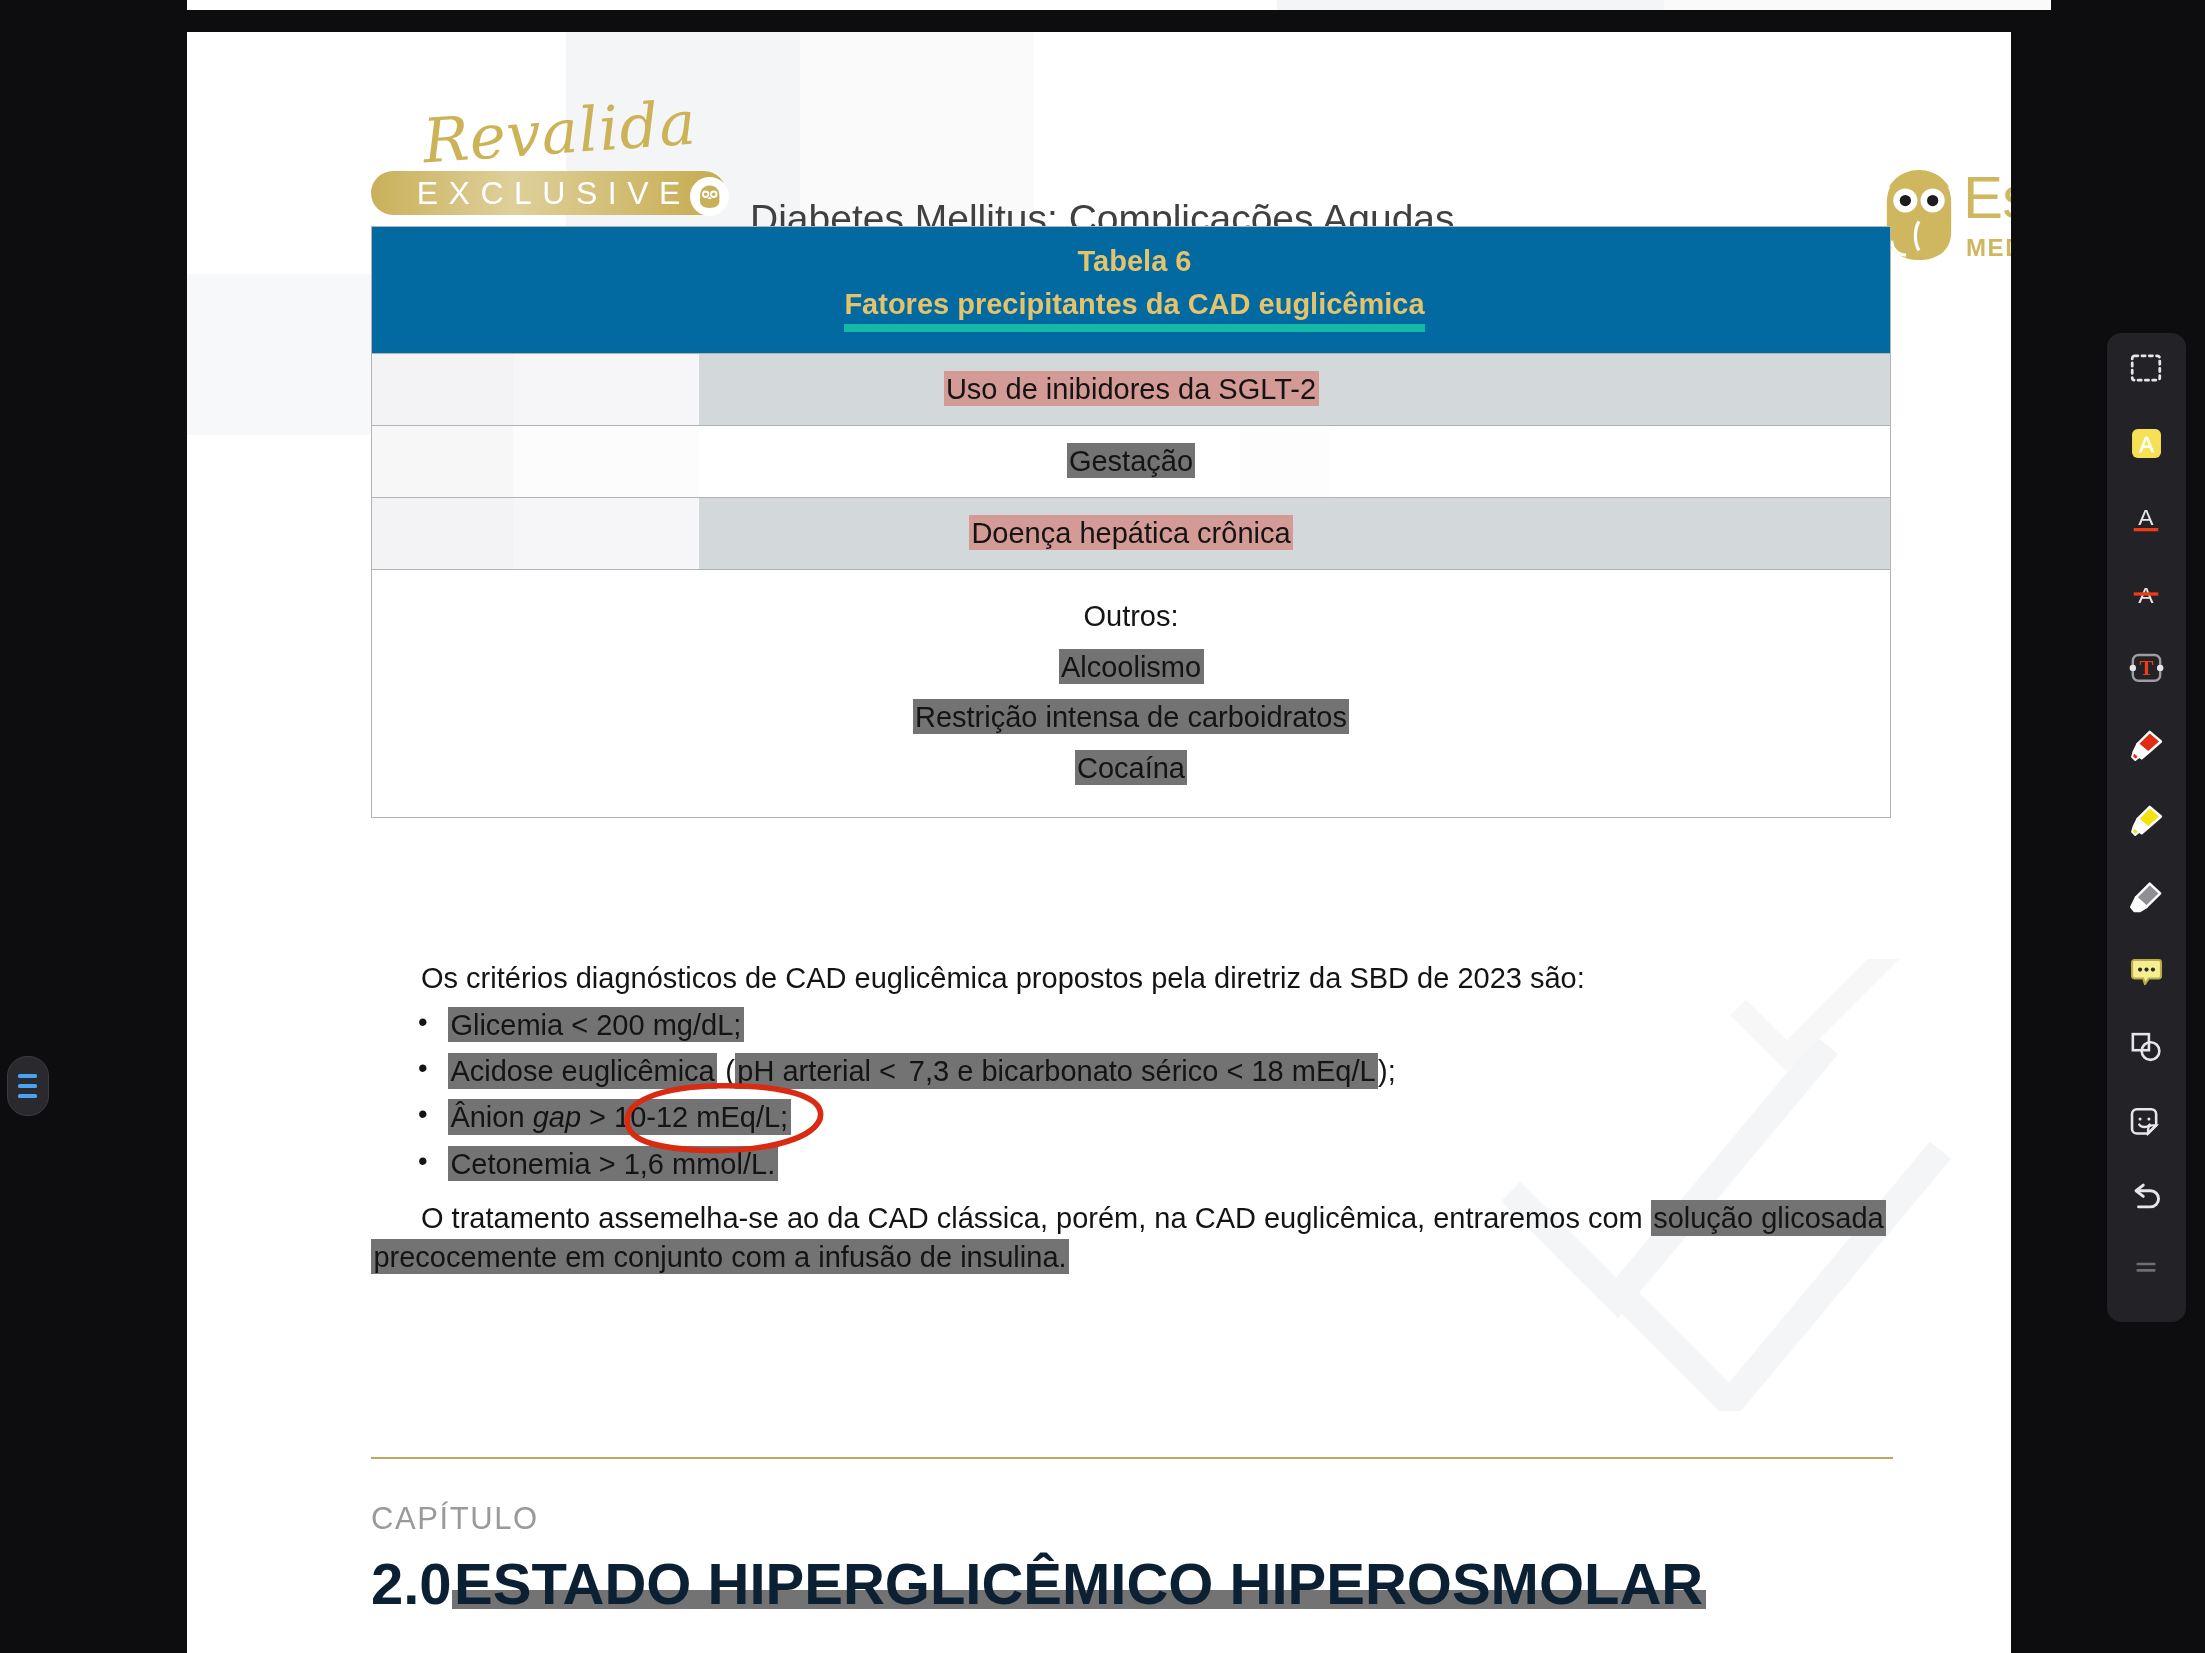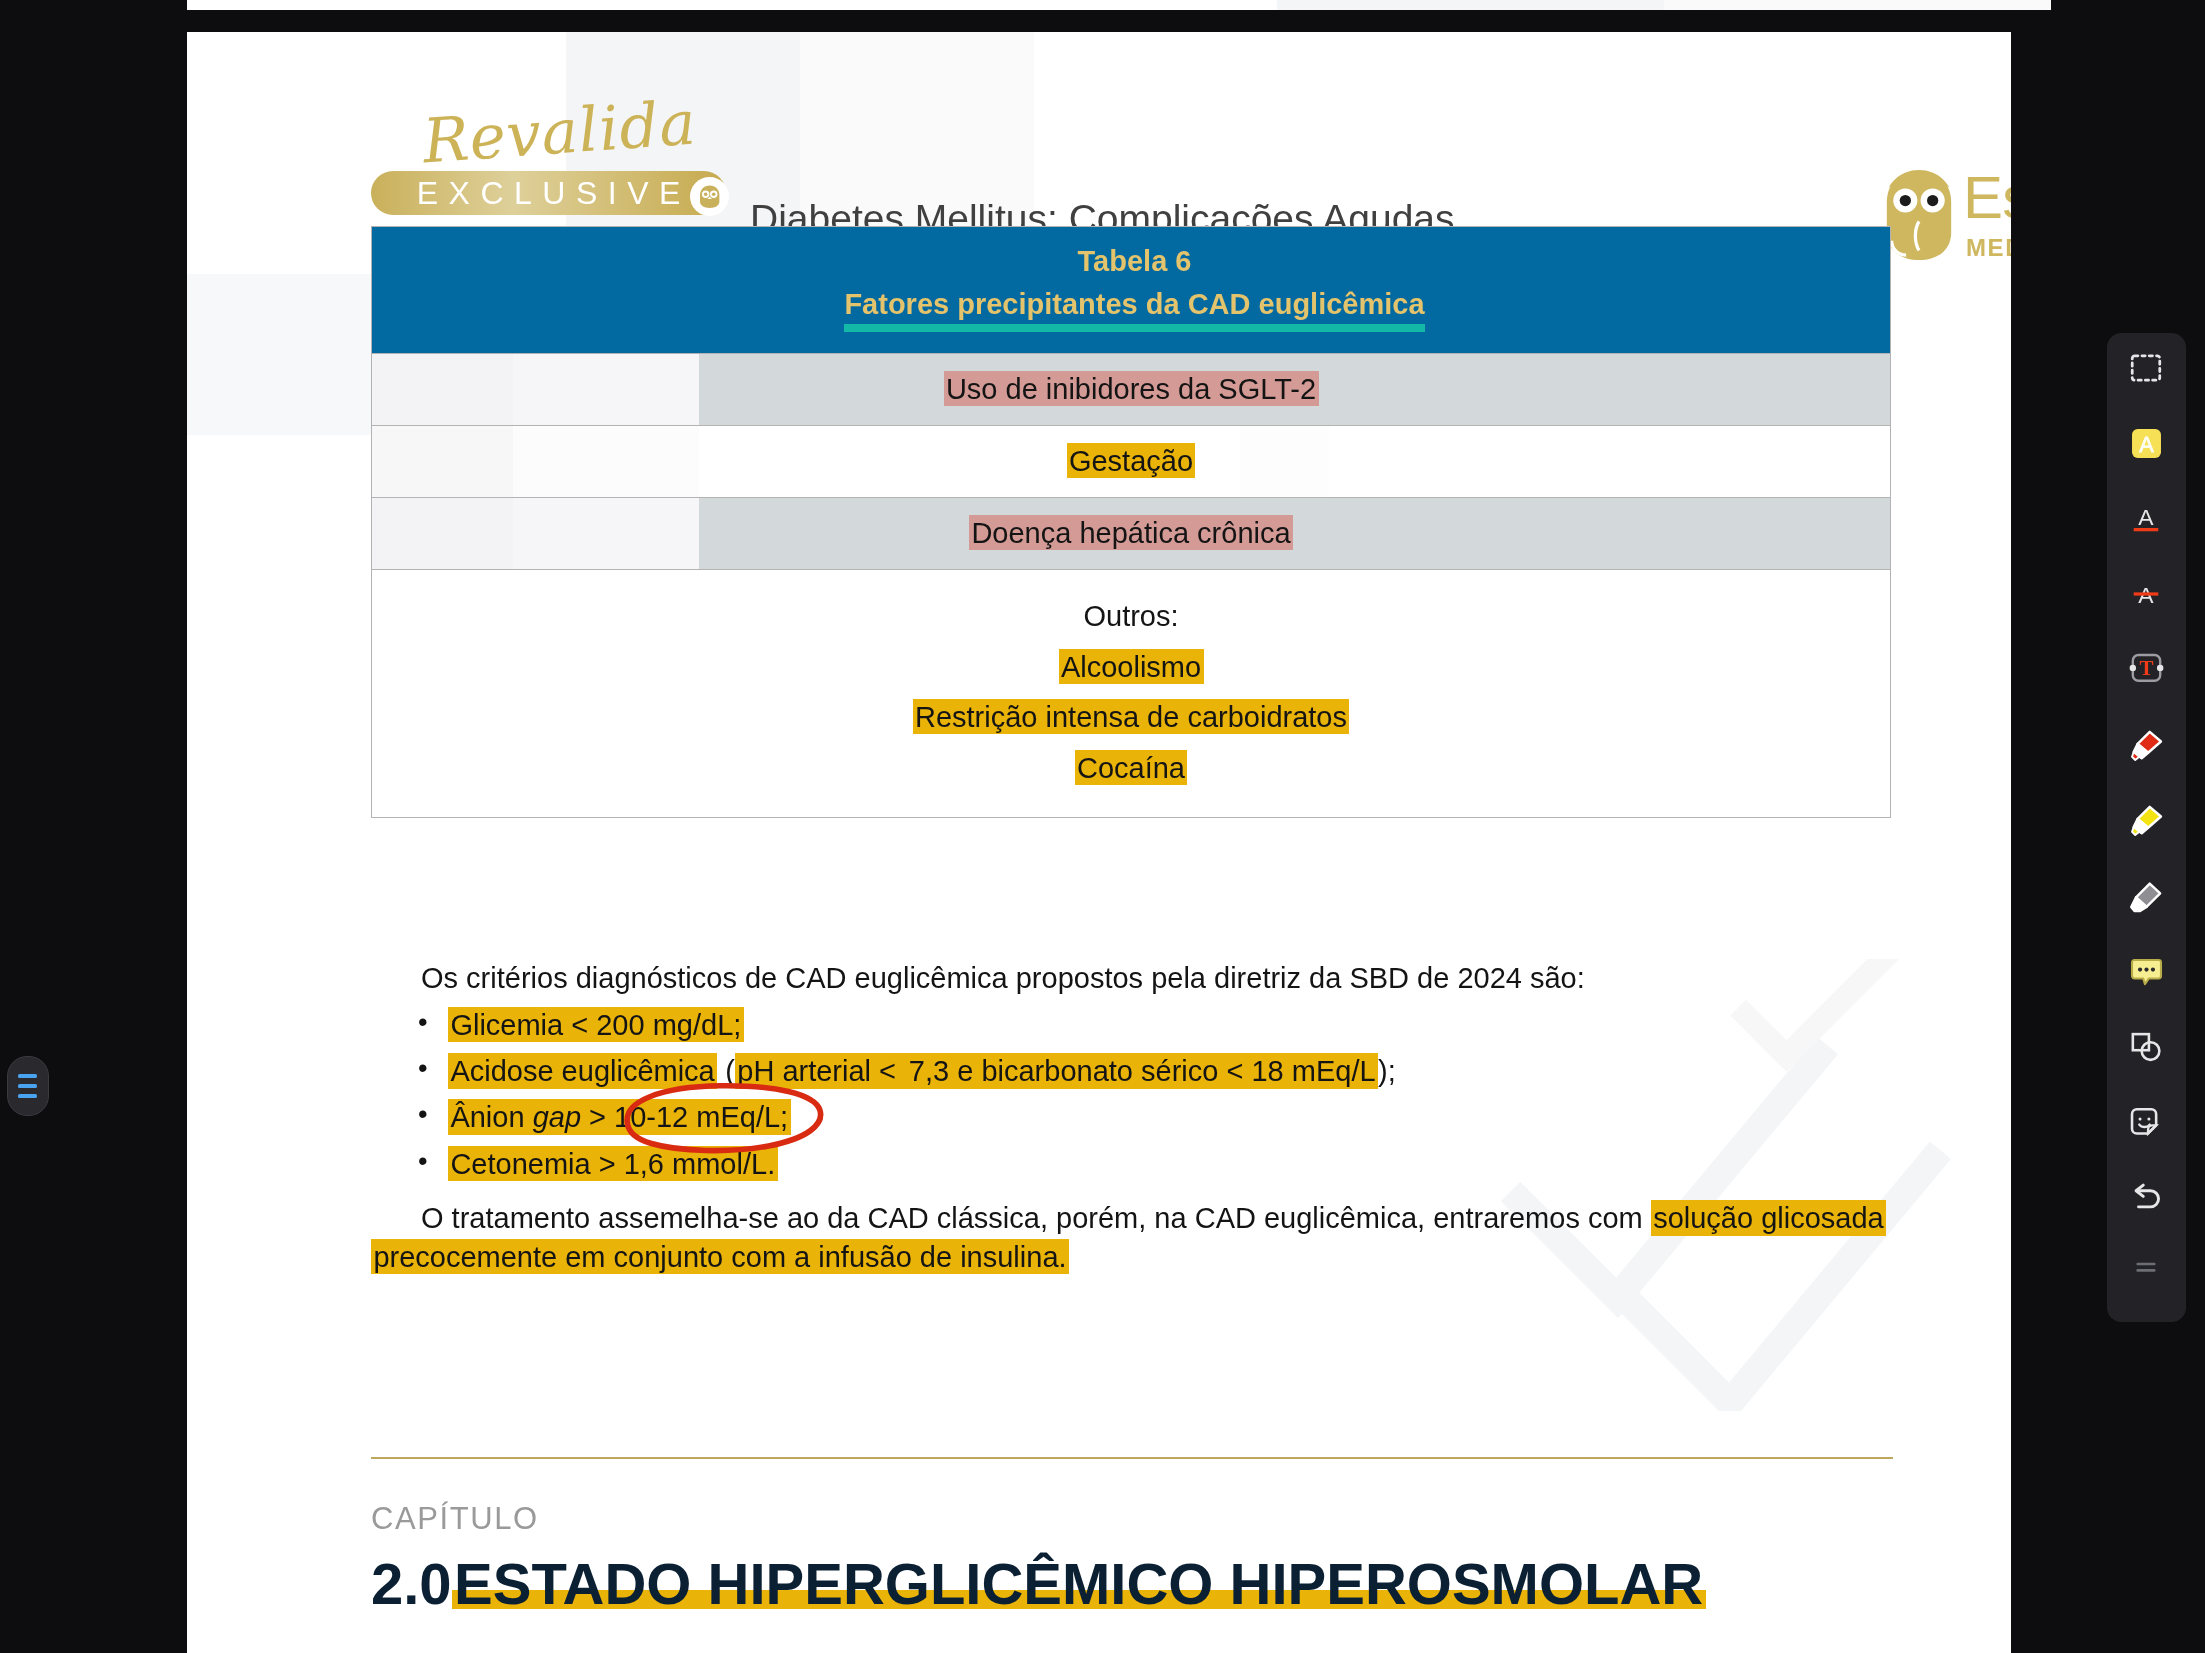--- a/index.html
+++ b/index.html
@@ -97,21 +97,21 @@
   .trow .cell{position:relative;z-index:2;}
 
   .trow-outros{
     background:#ffffff;border-top:1.6px solid #b3b3b3;
     padding:14.5px 0 18px 0;text-align:center;font-size:29px;color:#141414;
     line-height:1.25;
   }
   .trow-outros div{margin:14px 0;}
 
   
-  .hl{background:#eab308;padding:1.6px 2.4px;box-decoration-break:clone;-webkit-box-decoration-break:clone;}
+  .hl{background:#737373;padding:1.6px 2.4px;box-decoration-break:clone;-webkit-box-decoration-break:clone;}
   .hl-dark{background:#d49b96;padding:1.6px 2.4px;box-decoration-break:clone;-webkit-box-decoration-break:clone;}
 
   
   .body-wrap{position:absolute;left:0px;top:928px;width:1526px;}
   .para{font-size:29px;color:#141414;line-height:1.26;}
   .para.indent{text-indent:50px;}
   .bullets{margin:11.3px 0 0 0;padding:0;list-style:none;}
   .bullets li{
     position:relative;font-size:29px;color:#141414;
     padding-left:77px;margin:11.3px 0;line-height:1.2;
@@ -248,21 +248,21 @@
 
         <div class="trow-outros">
           <div>Outros:</div>
           <div><span class="hl">Alcoolismo</span></div>
           <div><span class="hl">Restrição intensa de carboidratos</span></div>
           <div><span class="hl">Cocaína</span></div>
         </div>
       </div>
 
       <div class="body-wrap">
-        <div class="para indent">Os critérios diagnósticos de CAD euglicêmica propostos pela diretriz da SBD de 2024 são:</div>
+        <div class="para indent">Os critérios diagnósticos de CAD euglicêmica propostos pela diretriz da SBD de 2023 são:</div>
 
         <ul class="bullets">
           <li>
             <span class="hl">Glicemia &lt; 200 mg/dL;</span>
           </li>
           <li><span class="hl">Acidose euglicêmica</span><span> (</span><span class="hl">pH arterial &lt; </span><span class="hl">7,3 e bicarbonato sérico &lt; 18 mEq/L</span><span>);</span></li>
           <li><span class="hl"><span>Ânion </span><em>gap</em><span> &gt; 10-12 mEq/L;</span></span></li>
           <li>
             <span class="hl">Cetonemia &gt; 1,6 mmol/L.</span>
           </li>

